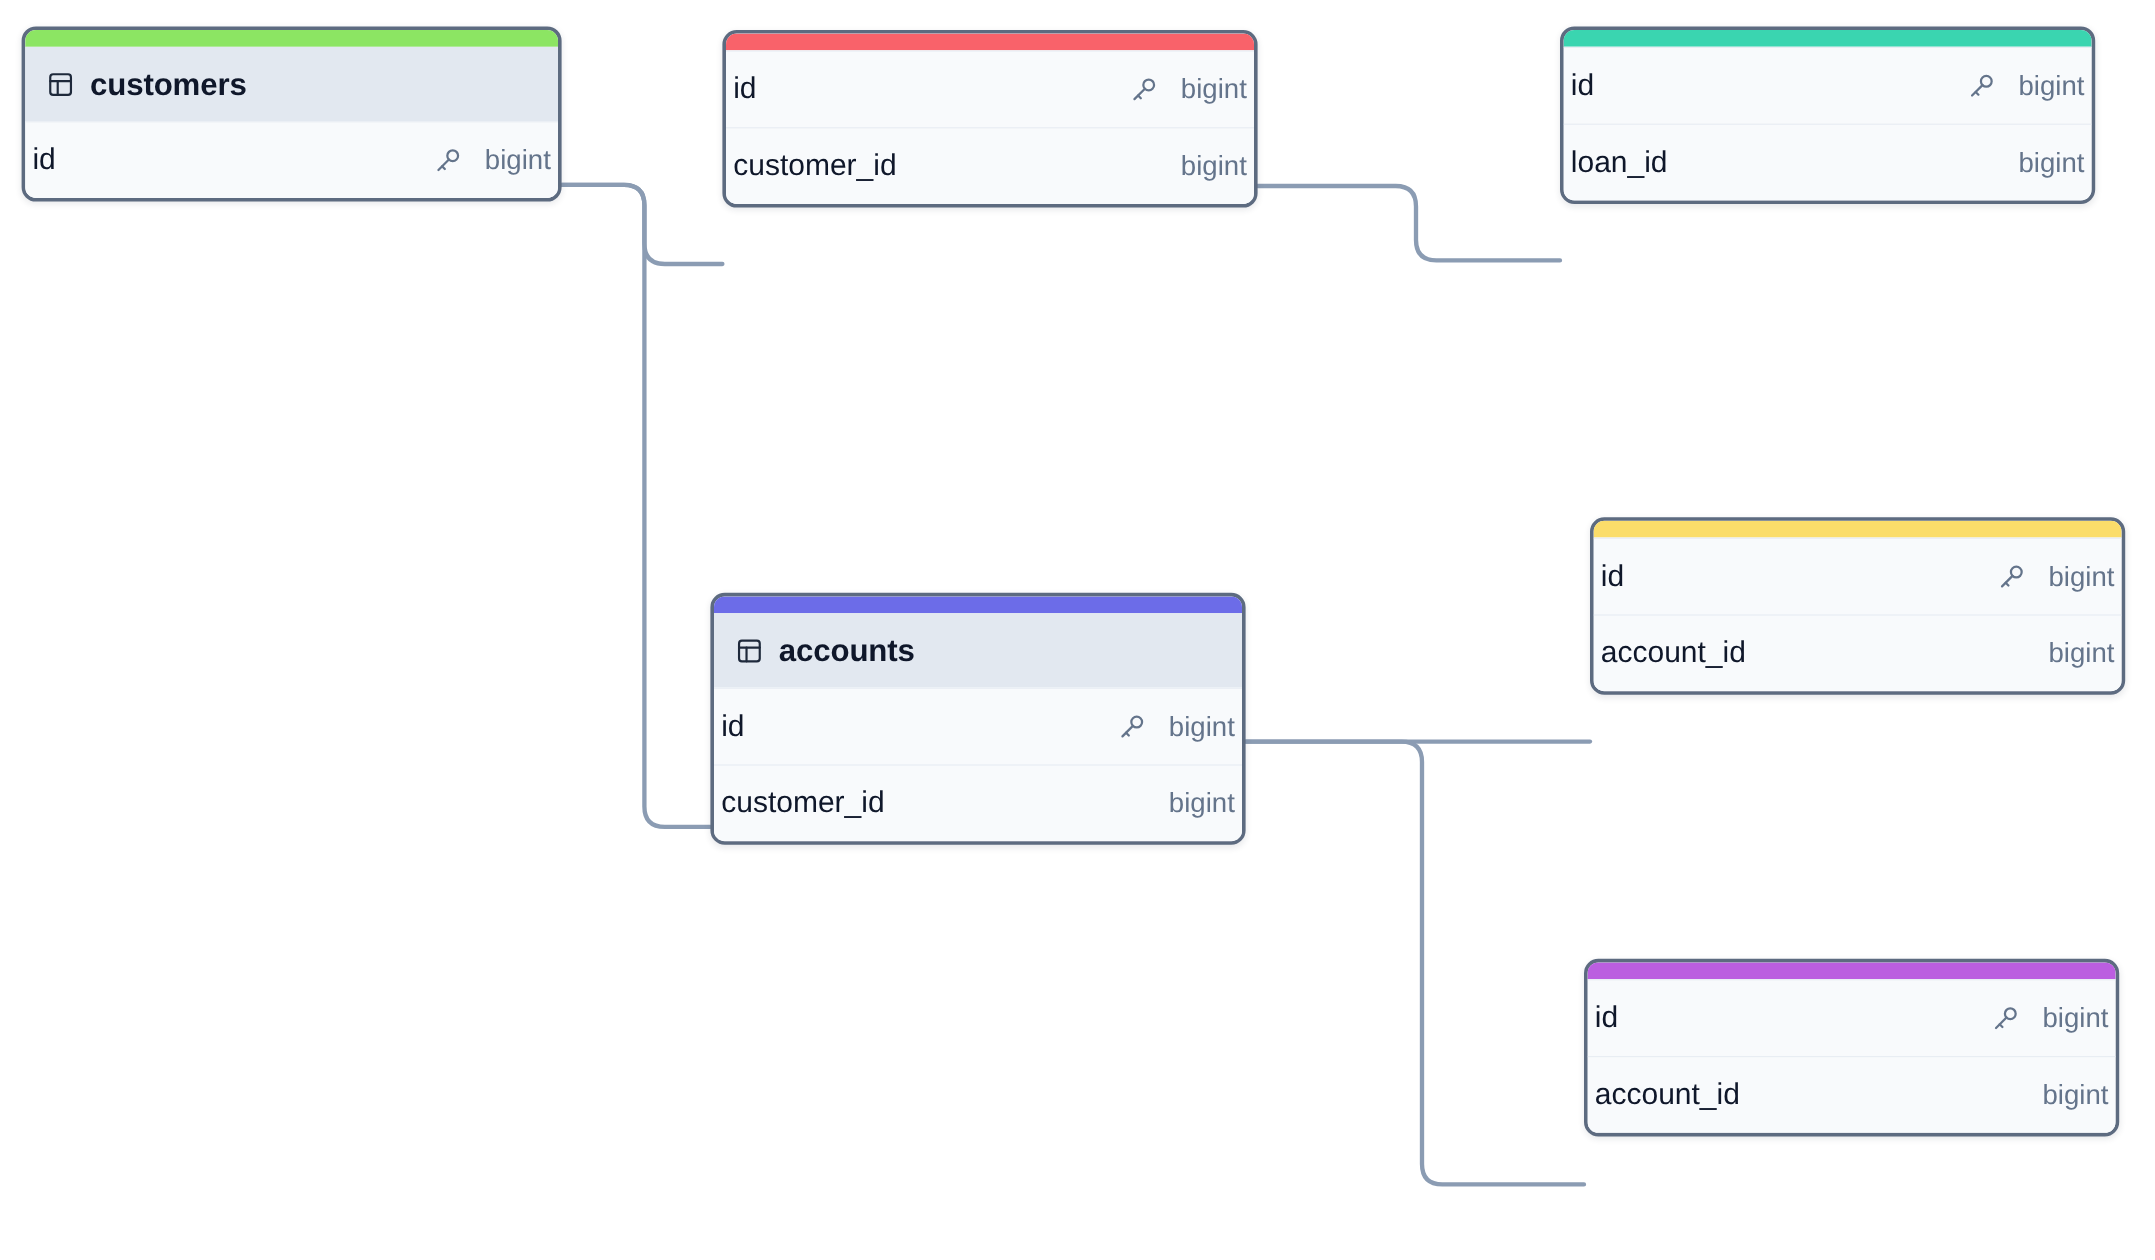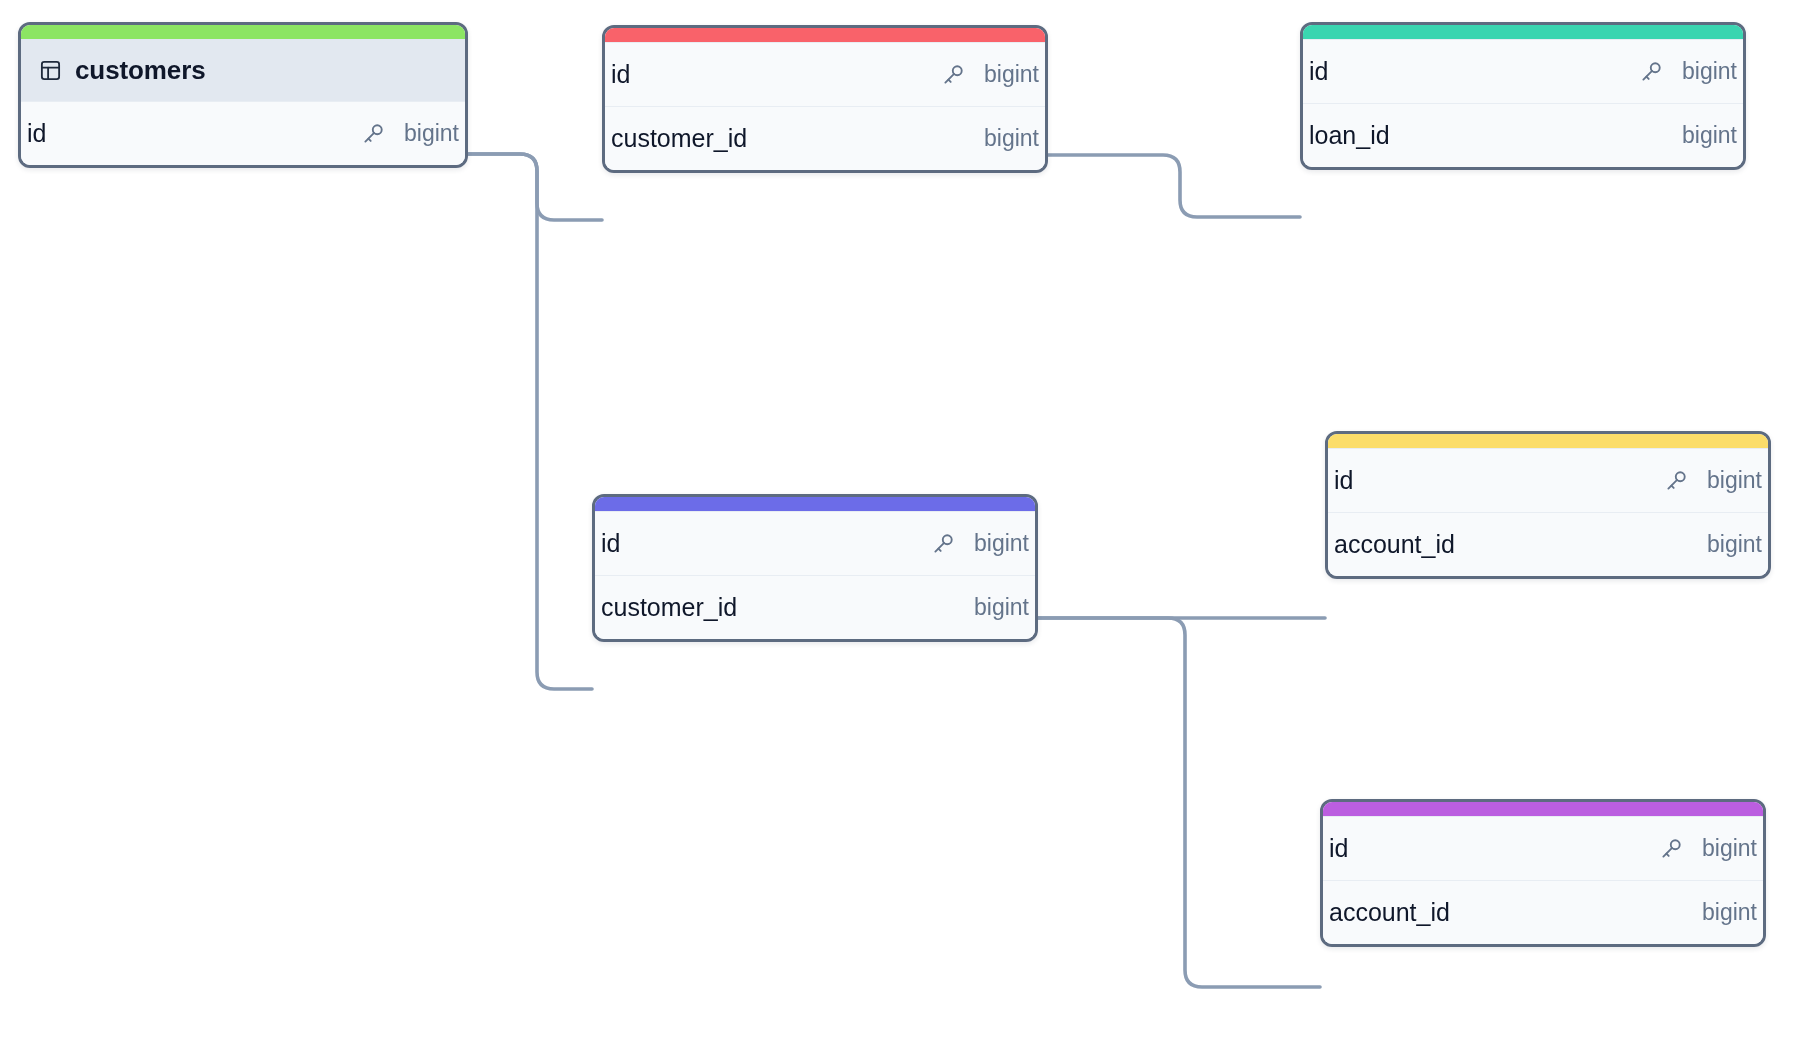--- a/index.html
+++ b/index.html
@@ -174,20 +174,28 @@
         </div>
         <div class="field-row">
           <span class="field-name">loan_id</span>
           <span class="field-right">
             <span class="field-type">bigint</span>
           </span>
         </div>
       </div>
       <div class="node" style="left: 592px; top: 494px; width: 446px;">
         <div class="accent" style="background: rgb(108, 108, 232);"></div>
+        <div class="node-header">
+          <svg class="tbl-icon" viewBox="0 0 24 24" fill="none" stroke="#1e293b" stroke-width="1.9" stroke-linecap="round" stroke-linejoin="round">
+            <rect x="3" y="3" width="18" height="18" rx="2.5"></rect>
+            <line x1="3" y1="9" x2="21" y2="9"></line>
+            <line x1="9.5" y1="9" x2="9.5" y2="21"></line>
+          </svg>
+          <span class="node-title">accounts</span>
+        </div>
         <div class="field-row">
           <span class="field-name">id</span>
           <span class="field-right">
             <svg class="key-icon" viewBox="0 0 24 24" fill="none" stroke="#64748b" stroke-width="1.8" stroke-linecap="round" stroke-linejoin="round">
               <circle cx="15.6" cy="8.4" r="4.3"></circle>
               <line x1="12.55" y1="11.45" x2="4.2" y2="19.8"></line>
               <line x1="7.1" y1="16.9" x2="9.3" y2="19.1"></line>
             </svg>
             <span class="field-type">bigint</span>
           </span>

